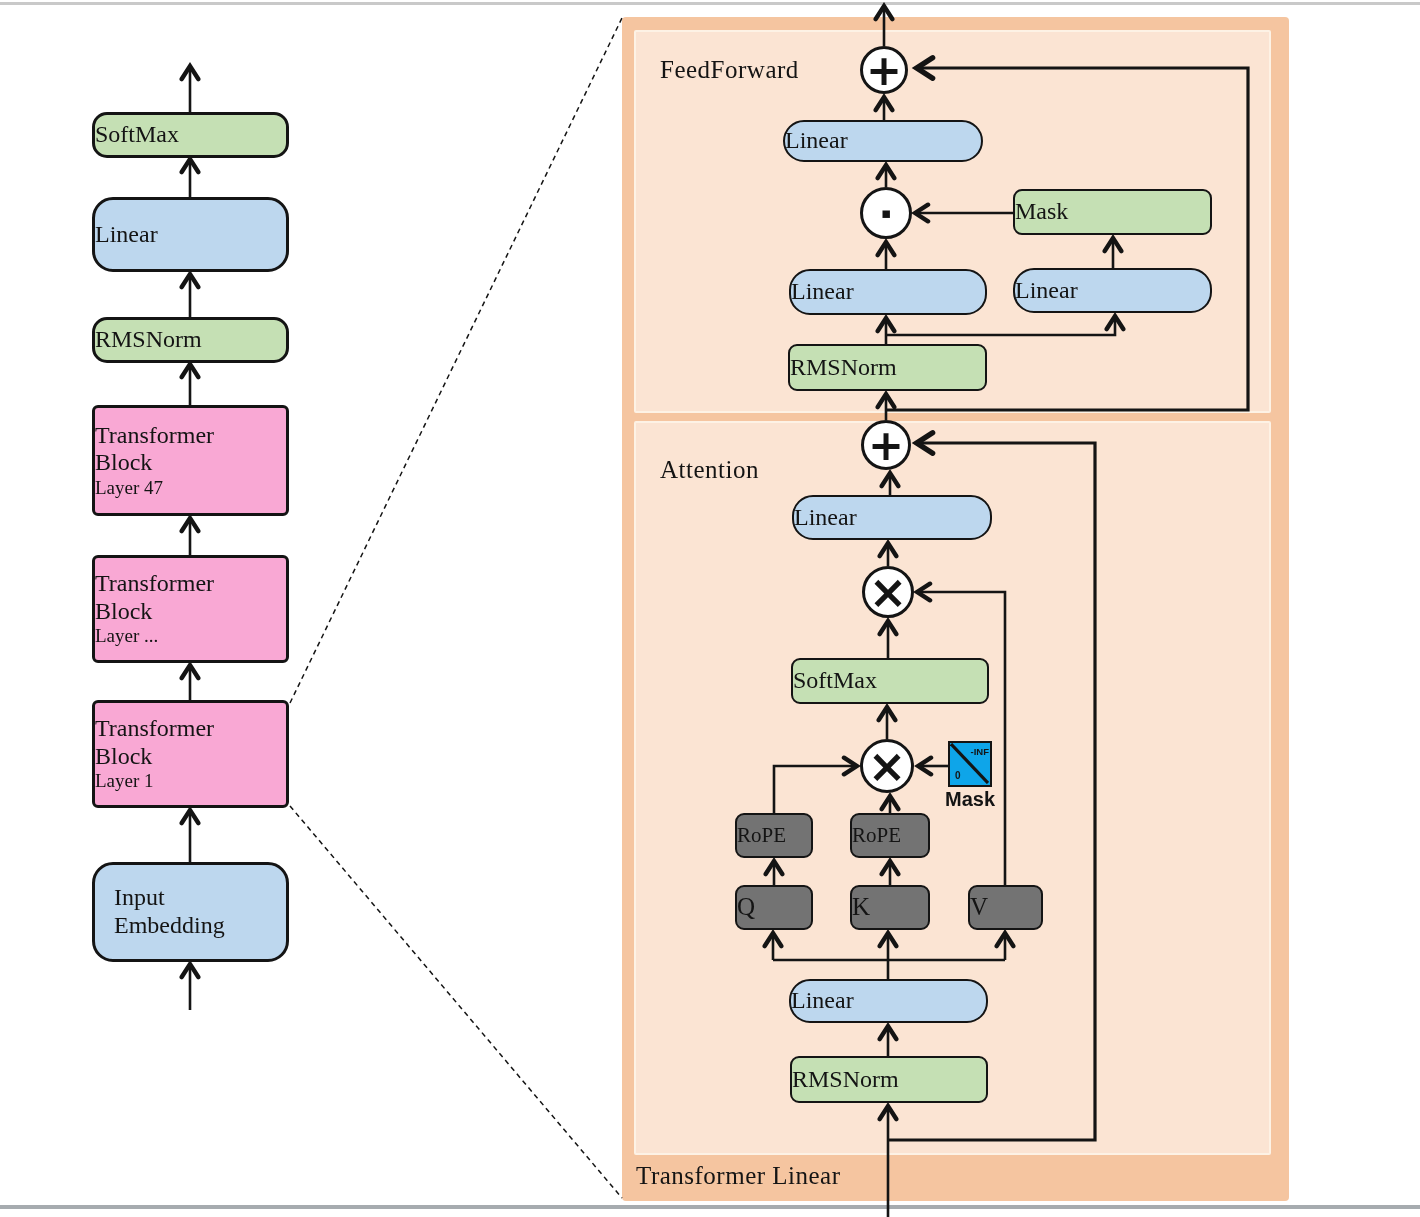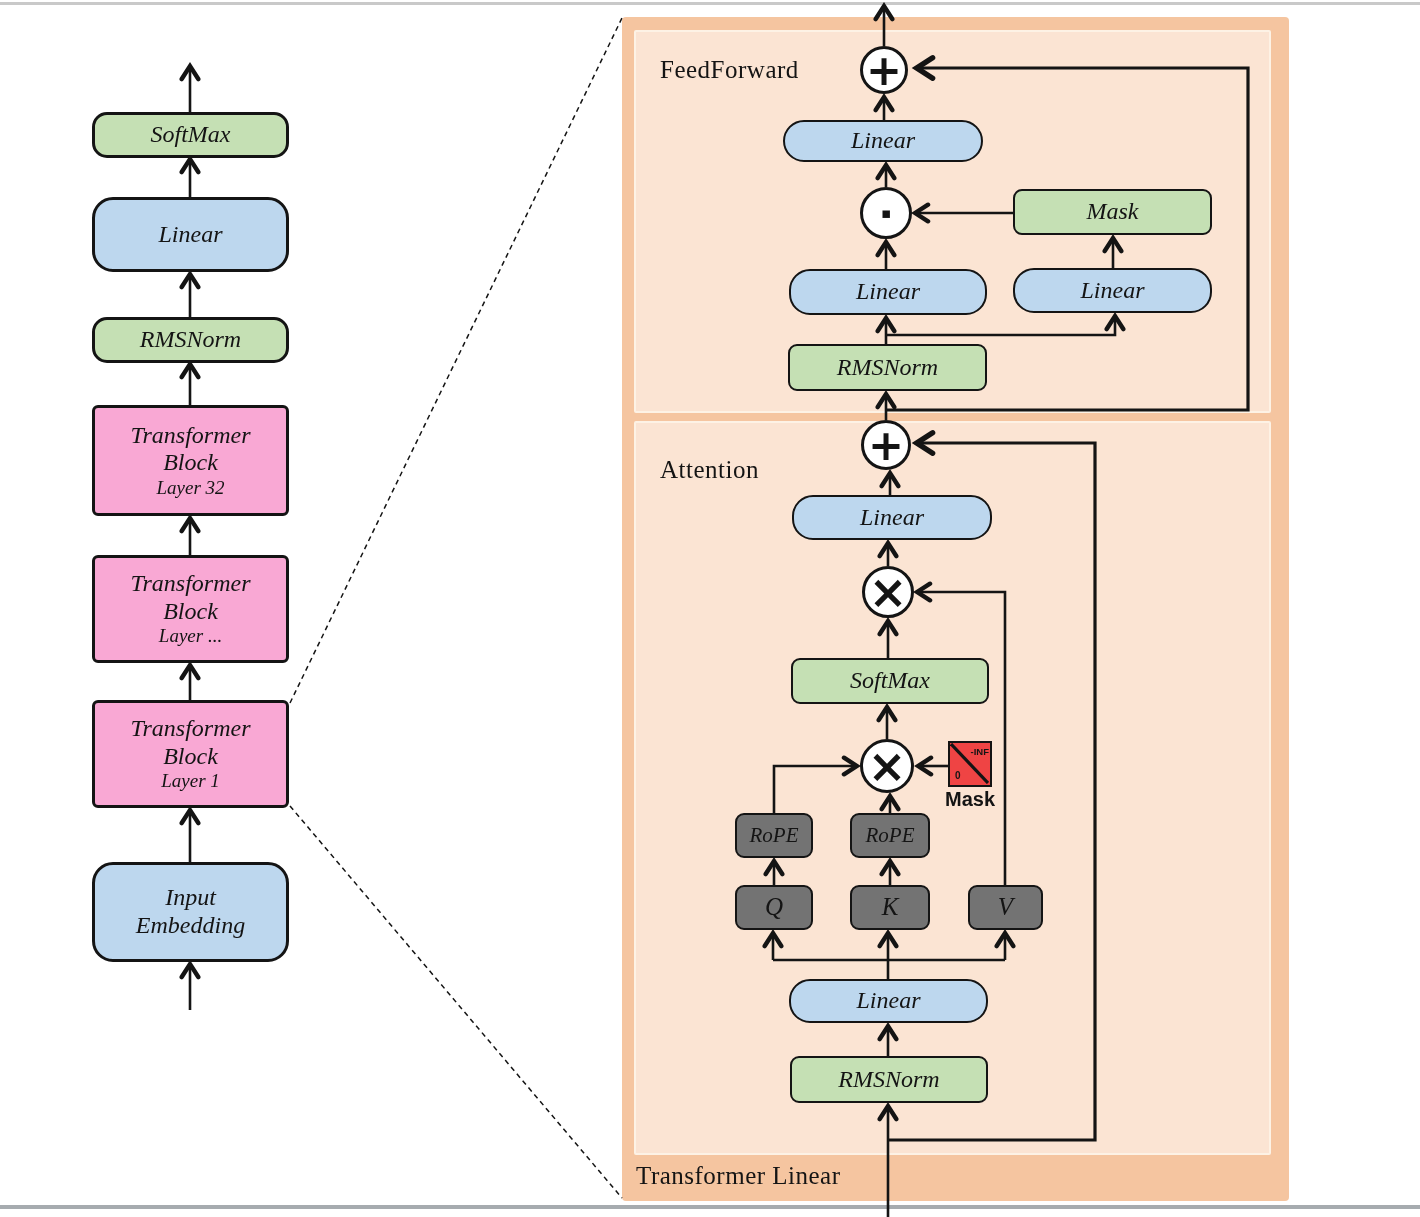--- a/index.html
+++ b/index.html
@@ -10,37 +10,37 @@
   #rule-bottom{top:1205px;height:4px;background:#a6abaf;}
 
   .panel{position:absolute;box-sizing:border-box;}
   #panel-outer{left:622px;top:17px;width:667px;height:1184px;background:#f5c5a0;border-radius:4px;}
   .panel-inner{left:634px;width:637px;background:#fbe4d3;border:2px solid #fdf2e5;border-radius:2px;}
   #panel-ff{top:30px;height:383px;}
   #panel-att{top:421px;height:734px;}
 
   .panel-label{position:absolute;font-size:25px;letter-spacing:0.5px;}
 
-  .blk{position:absolute;display:flex;flex-direction:column;align-items:center;justify-content:center;
-       box-sizing:border-box;border:2.5px solid #141414;border-radius:9px;font-size:24px;line-height:1.15;font-style:italic;}
+  .blk{position:absolute;display:flex;flex-direction:column;align-items:flex-start;justify-content:center;
+       box-sizing:border-box;border:2.5px solid #141414;border-radius:9px;font-size:24px;line-height:1.15;}
   .lblk{border-width:3px;border-radius:15px;}
   .blue{background:#bdd7ee;border-radius:21px;}
   .blue2{background:#737373;}
   .green{background:#c5e0b4;}
   .orange{background:#f9a8d4;border-radius:6px;}
   .sub{font-size:19px;line-height:1.2;}
 
   .opcircle{position:absolute;background:#ffffff;border:3.5px solid #141414;border-radius:50%;
             display:flex;align-items:center;justify-content:center;box-sizing:border-box;
             font-family:"DejaVu Sans",sans-serif;font-weight:700;line-height:1;}
   #op-ff-add,#op-att-add{font-size:43px;}
   .mulc{font-size:46px;}
   #op-ff-dot{font-size:15px;}
 
-  #mask-box{position:absolute;left:948px;top:741px;width:44px;height:46px;background:#ef4444;
+  #mask-box{position:absolute;left:948px;top:741px;width:44px;height:46px;background:#0ea5e9;
             border:2.5px solid #141414;box-sizing:border-box;}
   #mask-box .tiny{position:absolute;font-family:"Liberation Sans","DejaVu Sans",sans-serif;
                   font-weight:700;color:#141414;}
   #mask-neginf{top:3px;right:1px;font-size:9.5px;}
   #mask-zero{bottom:4px;left:5px;font-size:10px;}
   #mask-label{position:absolute;left:940px;top:788px;width:60px;text-align:center;
               font-family:"Liberation Sans","DejaVu Sans",sans-serif;font-weight:700;font-size:20px;}
 
   #wires{position:absolute;left:0;top:0;pointer-events:none;}
   .wire{stroke:#141414;stroke-width:2.6;fill:none;}
@@ -118,33 +118,33 @@
   </div>
   <div class="blk lblk blue" style="left:92px;top:197px;width:197px;height:75px;">
     <span>Linear</span>
   </div>
   <div class="blk lblk green" style="left:92px;top:317px;width:197px;height:46px;">
     <span>RMSNorm</span>
   </div>
   <div class="blk lblk orange" style="left:92px;top:405px;width:197px;height:111px;">
     <span>Transformer</span>
     <span>Block</span>
-    <span class="sub">Layer 32</span>
+    <span class="sub">Layer 47</span>
   </div>
   <div class="blk lblk orange" style="left:92px;top:555px;width:197px;height:108px;">
     <span>Transformer</span>
     <span>Block</span>
     <span class="sub">Layer ...</span>
   </div>
   <div class="blk lblk orange" style="left:92px;top:700px;width:197px;height:108px;">
     <span>Transformer</span>
     <span>Block</span>
     <span class="sub">Layer 1</span>
   </div>
-  <div class="blk lblk blue" style="left:92px;top:862px;width:197px;height:100px;">
+  <div class="blk lblk blue" style="left:92px;top:862px;width:197px;height:100px;padding-left:19px;">
     <span>Input</span>
     <span>Embedding</span>
   </div>
 
   <div class="blk blue" style="left:783px;top:120px;width:200px;height:42px;">
     <span>Linear</span>
   </div>
   <div class="blk green" style="left:1013px;top:189px;width:199px;height:46px;">
     <span>Mask</span>
   </div>

